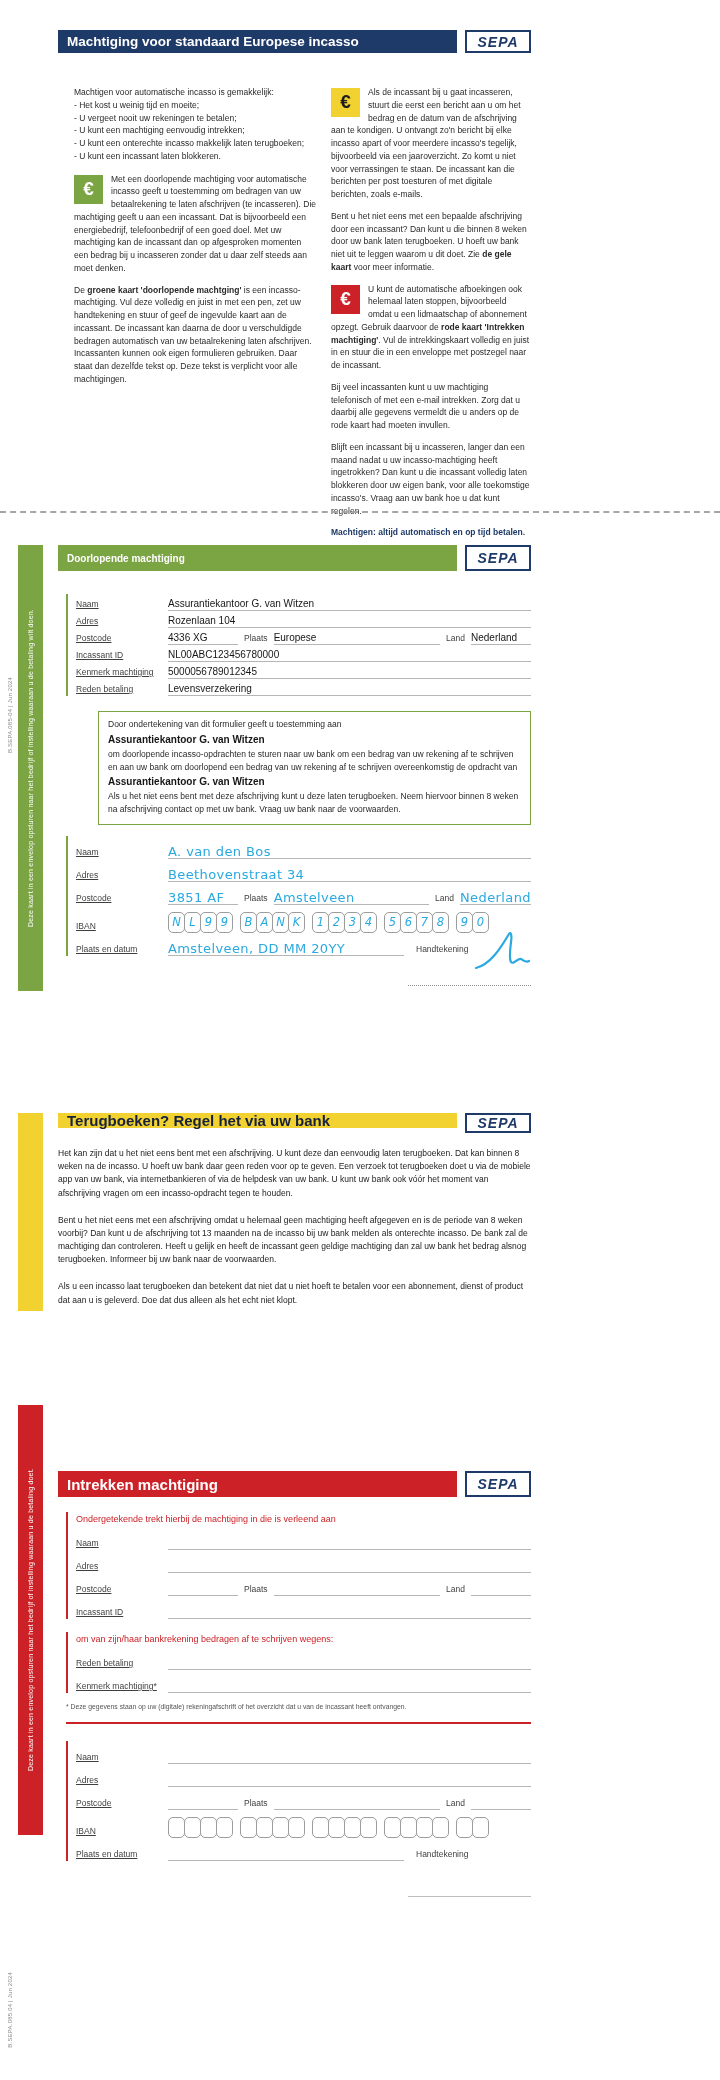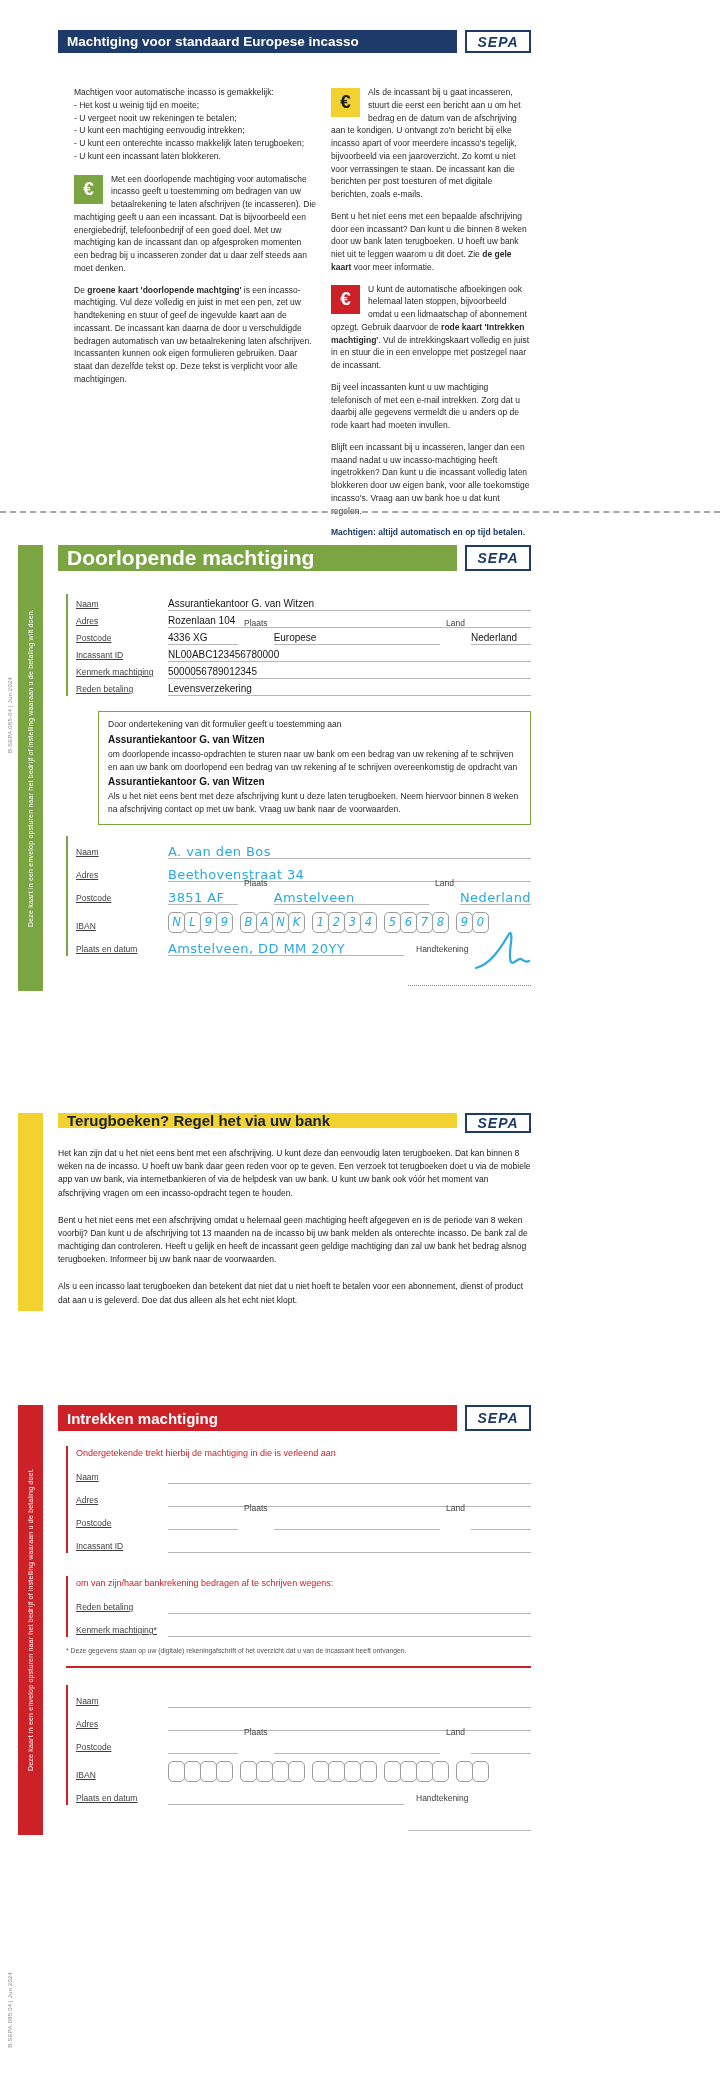--- a/index.html
+++ b/index.html
@@ -2,21 +2,21 @@
 <html><head>
 <meta charset="utf-8">
 <style>
   html,body{margin:0;padding:0;background:#ffffff;}
   .page{position:relative;width:720px;height:2080px;background:#fff;overflow:hidden;
         font-family:"Liberation Sans",sans-serif;color:#222;}
   
   .barrow{display:flex;align-items:stretch;gap:8px;text-align:center;}
   .bar{flex:1;display:flex;align-items:center;padding:0 9px;font-weight:bold;}
   .bar.navy{background:#1e3a68;color:#fff;height:23px;font-size:13.5px;}
-  .bar.green{background:#7ba443;color:#fff;height:26px;font-size:21px;}
+  .bar.green{background:#7ba443;color:#fff;height:26px;font-size:10px;}
   .bar.yellow{background:#f2d230;color:#16213d;height:15px;font-size:15px;}
   .bar.red{background:#cc2127;color:#fff;height:26px;font-size:15px;}
   .sepa{flex:0 0 62px;border:2px solid #1e3a68;background:#fff;color:#1e3a68;
         display:flex;align-items:center;justify-content:center;
         font-weight:bold;font-style:italic;font-size:14px;letter-spacing:1px;}
   
   .sec{position:absolute;box-sizing:border-box;}
   #intro{top:30px;left:58px;width:473px;}
   .cols{display:flex;gap:14px;margin-top:33px;margin-left:16px;}
   .col{font-size:8.5px;line-height:1.5;color:#2a2a2a;}
@@ -44,47 +44,47 @@
   .vcode .vtext{color:#8c8c8c;font-size:6px;}
   #code-green{top:650px;height:130px;}
   #code-bottom{top:1950px;height:120px;}
   
   .rblock{border-left:2px solid #7ba443;padding-left:8px;margin-left:8px;}
   .rblock.red{border-left-color:#cc2127;}
   .frow{display:flex;align-items:flex-end;height:17px;}
   .frow.tall{height:23px;}
   .frow.iban{height:28px;}
   .flabel{flex:0 0 92px;font-size:8.5px;color:#3f3f3f;padding-bottom:2px;text-decoration:underline;}
-  .ilabel{flex:0 0 auto;font-size:8.5px;color:#3f3f3f;margin:15px 6px;padding-bottom:2px;}
+  .ilabel{flex:0 0 auto;font-size:8.5px;color:#3f3f3f;margin:0 6px;padding-bottom:2px;}
   .fval{border-bottom:1px solid #b6b6b6;flex:1;min-height:11px;}
   .fval.printed{font-size:10px;color:#161616;padding-bottom:1px;}
   .fval.pc{flex:0 0 70px;}
   .fval.land{flex:0 0 60px;}
   .hw{font-family:"DejaVu Sans",sans-serif;color:#2aa9e0;
       font-size:13px;letter-spacing:.4px;line-height:1;}
   .htlabel{flex:0 0 115px;font-size:8.5px;color:#3f3f3f;padding:0 0 2px 12px;}
   
   .legal{margin:15px 0 0 40px;width:433px;box-sizing:border-box;border:1px solid #7ba443;
          padding:6px 9px 8px 9px;font-size:8.5px;line-height:1.5;color:#2a2a2a;}
   .legal .co{font-size:10px;font-weight:bold;color:#161616;margin:1px 0;}
   
   .comb{display:flex;margin-right:7px;}
   .cc{width:15px;height:19px;border:1px solid #9c9c9c;border-radius:5px;margin-left:-1px;
       display:flex;align-items:center;justify-content:center;background:#fff;
       font-family:"DejaVu Sans",sans-serif;font-style:italic;font-size:11.5px;color:#2aa9e0;}
   .comb .cc:first-child{margin-left:0;}
   
   #green-sec{top:545px;left:58px;width:473px;}
   #yellow-sec{top:1113px;left:58px;width:473px;}
-  #red-sec{top:1405px;left:58px;width:473px;}
+  #red-sec{top:1471px;left:58px;width:473px;}
   #yellow-sec .ypar{font-size:8.5px;line-height:1.55;color:#222;margin:14px 0 0 0;}
   .redline{font-size:9px;color:#cc2127;margin:0 0 3px 0;padding-top:2px;}
   .footnote{margin:10px 0 0 8px;font-size:6.8px;color:#555;}
   .redhr{border:none;border-top:2px solid #cc2127;margin:12px 0 0 8px;}
-  .mt15{margin-top:15px;}.mt13{margin-top:23px;}.mt17{margin-top:17px;}
+  .mt15{margin-top:15px;}.mt13{margin-top:13px;}.mt17{margin-top:17px;}
   .cred{margin-top:23px;}
   .debt{margin-top:11px;}
   .sig{position:absolute;left:415px;top:383px;width:58px;height:48px;}
   .signline{position:absolute;left:350px;width:123px;border-top:1px dotted #8f8f8f;}
   #green-sec .signline{top:440px;}
   #red-sec .signline{top:425px;border-top:1px solid #bdbdbd;}
 </style>
 </head>
 <body>
 

